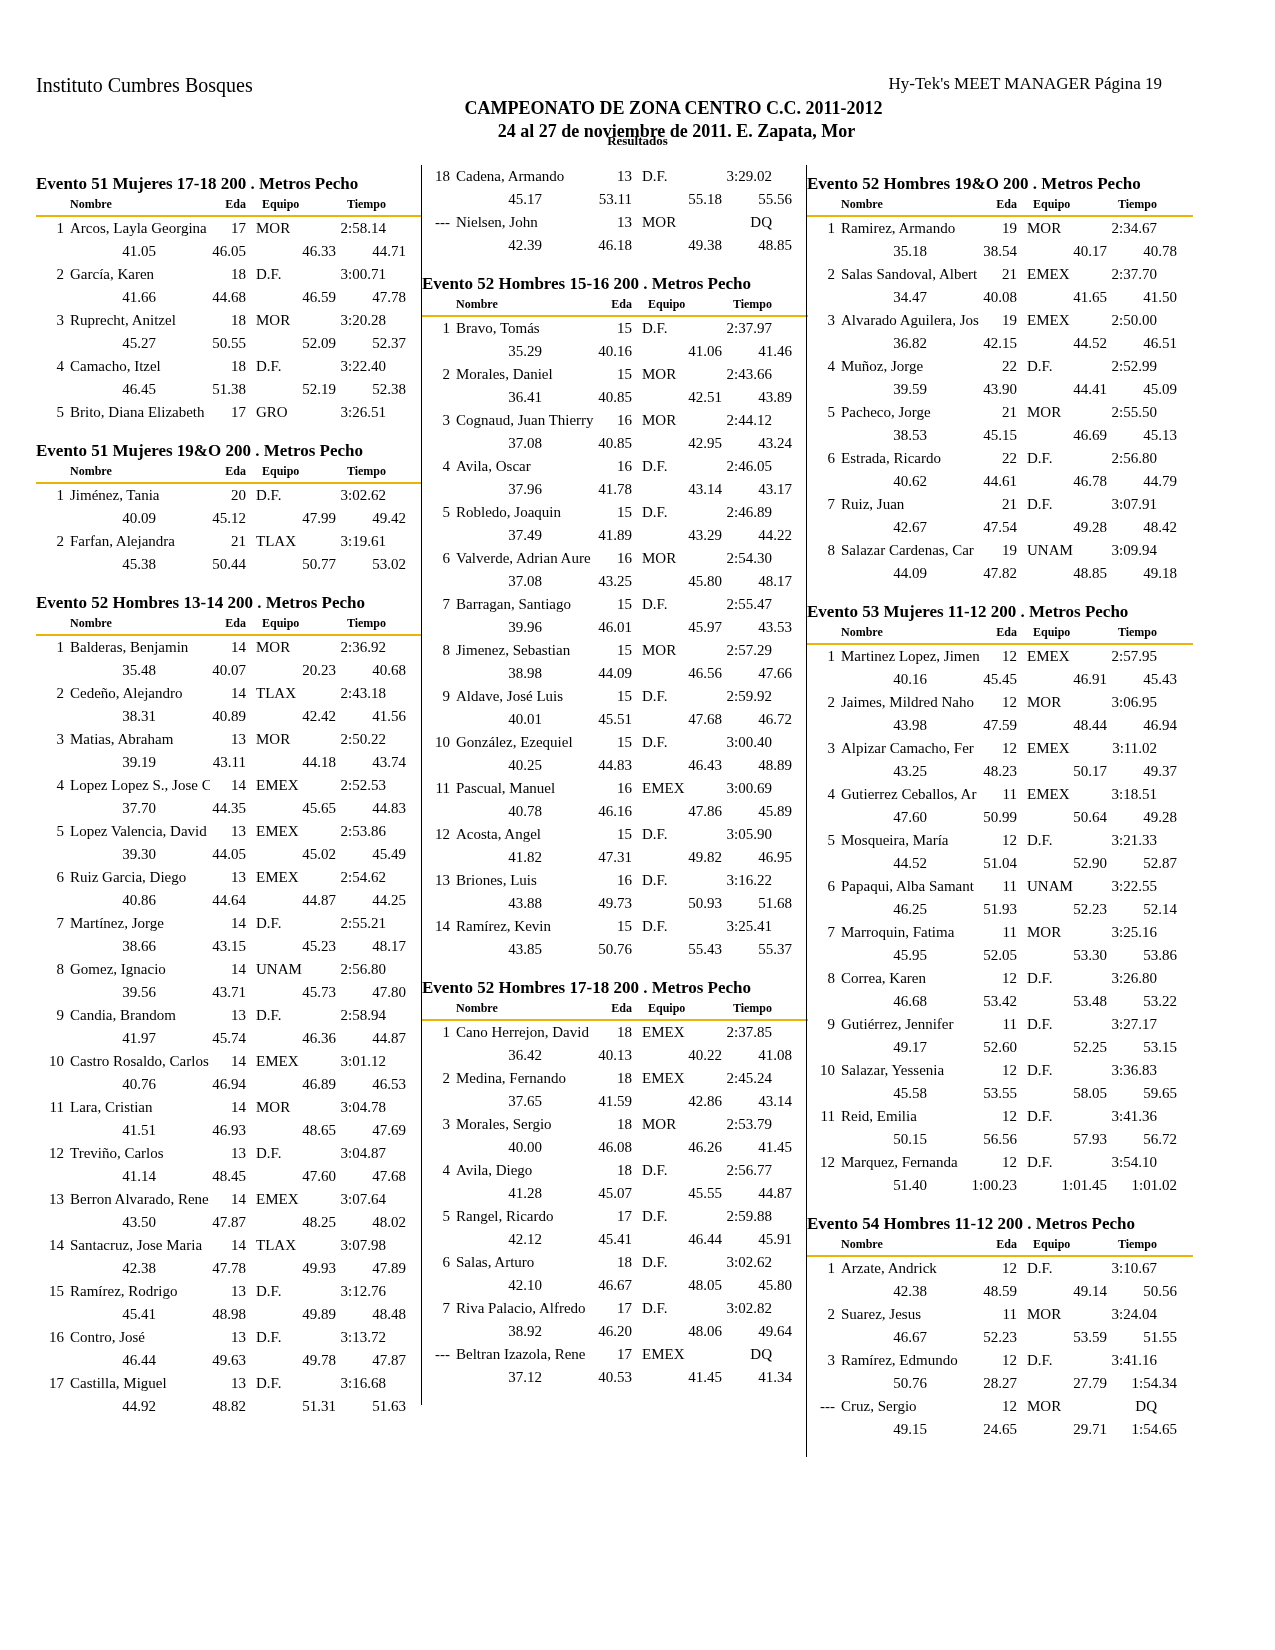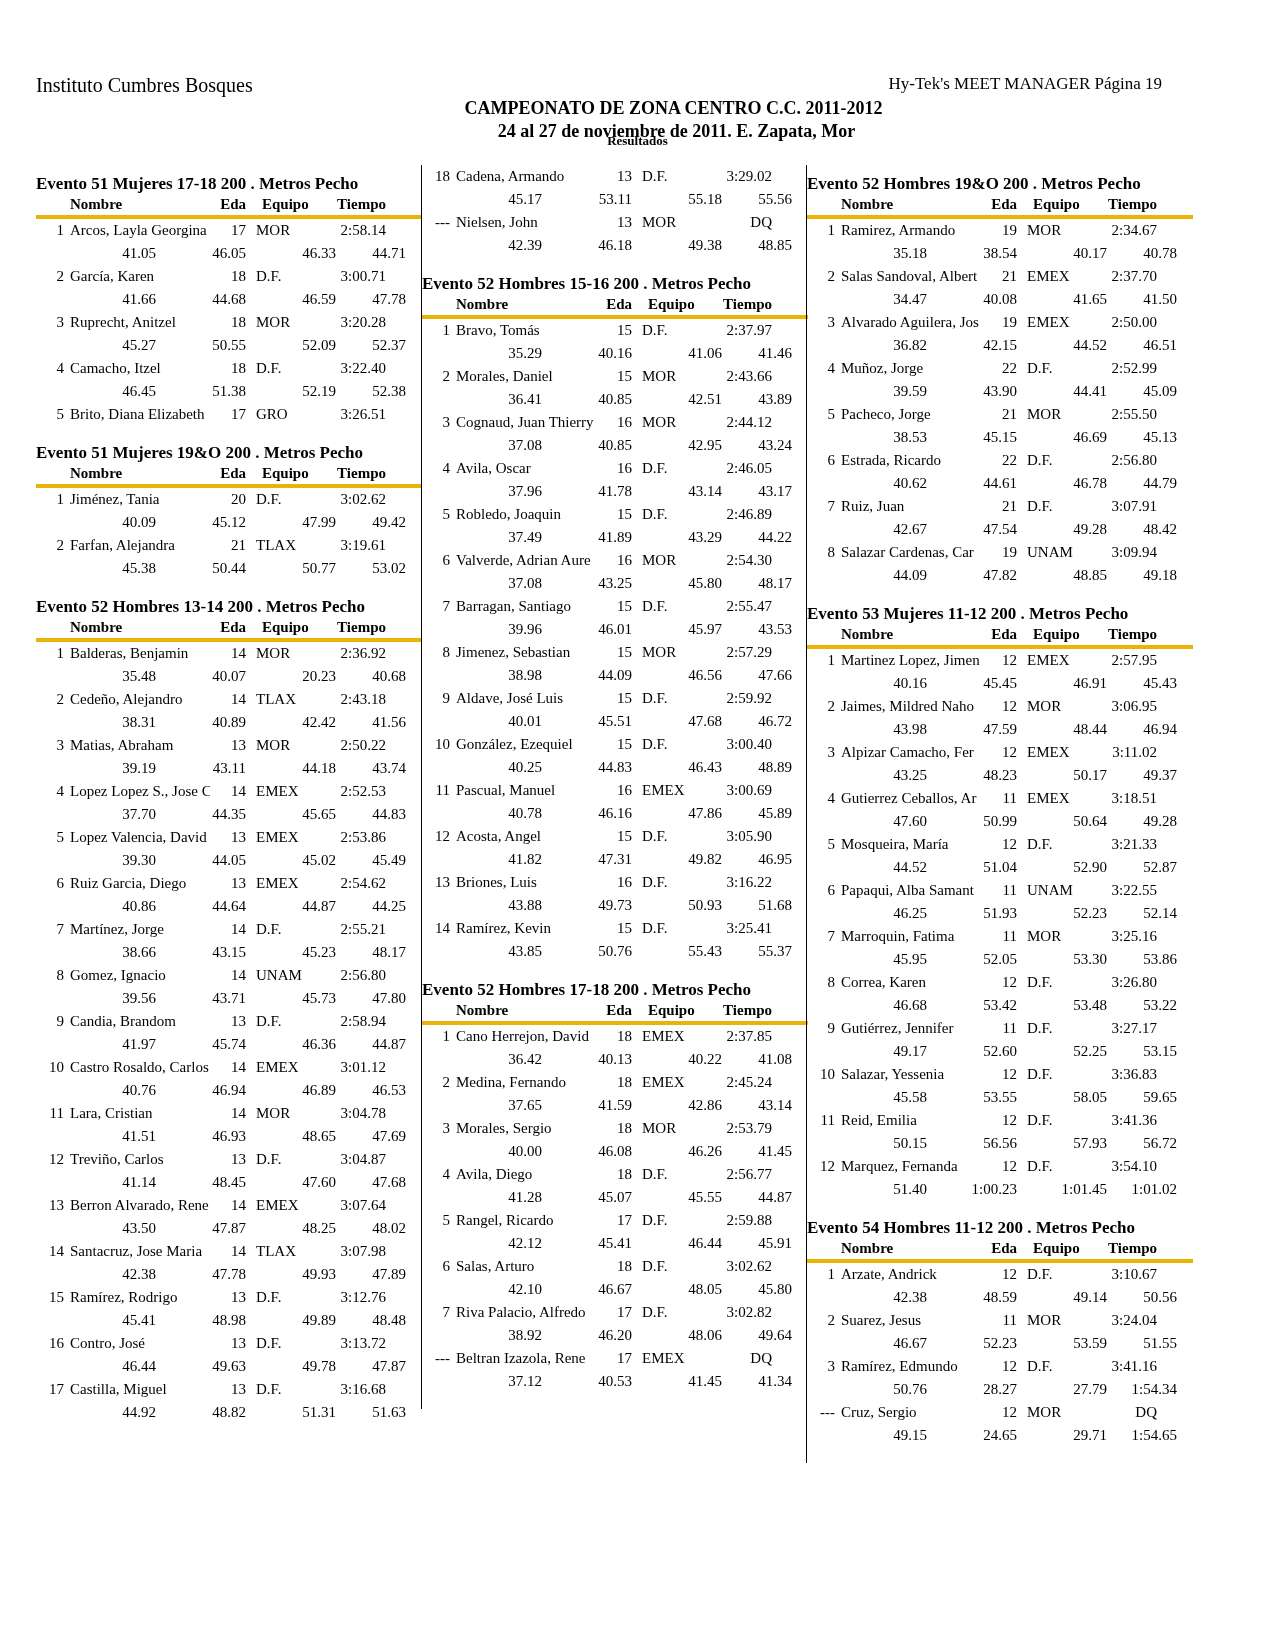--- a/index.html
+++ b/index.html
@@ -9,21 +9,21 @@
   .title { position: absolute; left: 0; width: 1275px; text-align: center; font-weight: bold; }
   .t1 { top: 98px; font-size: 18px; padding-left: 36px; }
   .t2 { top: 121px; font-size: 18px; margin-left: 39px; }
   .t3 { top: 133px; font-size: 13px; }
   .col { position: absolute; top: 165px; }
   .col-a { left: 36px; width: 386px; }
   .col-b { left: 421px; width: 386px; border-left: 1px solid #000; padding-left: 0; }
   .col-c { left: 806px; width: 386px; border-left: 1px solid #000; }
   .event { margin-bottom: 16px; }
   .ev-title { font-weight: bold; font-size: 17px; height: 22px; line-height: 22px; white-space: nowrap; margin-top: 2px; }
-  .ev-head { display: grid; grid-template-columns: 34px 140px 36px 70px 70px; font-weight: bold; font-size: 15px; border-bottom: 4px solid #eab308; height: 20px; line-height: 19px; }
+  .ev-head { display: grid; grid-template-columns: 34px 140px 36px 70px 70px; font-weight: bold; font-size: 12px; border-bottom: 2px solid #eab308; height: 20px; line-height: 19px; }
   .ev-head .h-eda { text-align: right; }
   .ev-head .h-eq { padding-left: 16px; }
   .ev-head .h-t { text-align: right; padding-right: 0; }
   .row { display: grid; grid-template-columns: 34px 140px 36px 70px 70px; font-size: 15px; height: 23px; line-height: 23px; white-space: nowrap; }
   .row .c-pl { text-align: right; padding-right: 6px; }
   .row .c-nm { overflow: hidden; }
   .row .c-eda { text-align: right; }
   .row .c-eq { padding-left: 10px; }
   .row .c-t { text-align: right; }
   .splits { display: grid; grid-template-columns: 120px 90px 90px 70px; font-size: 15px; height: 23px; line-height: 23px; }

